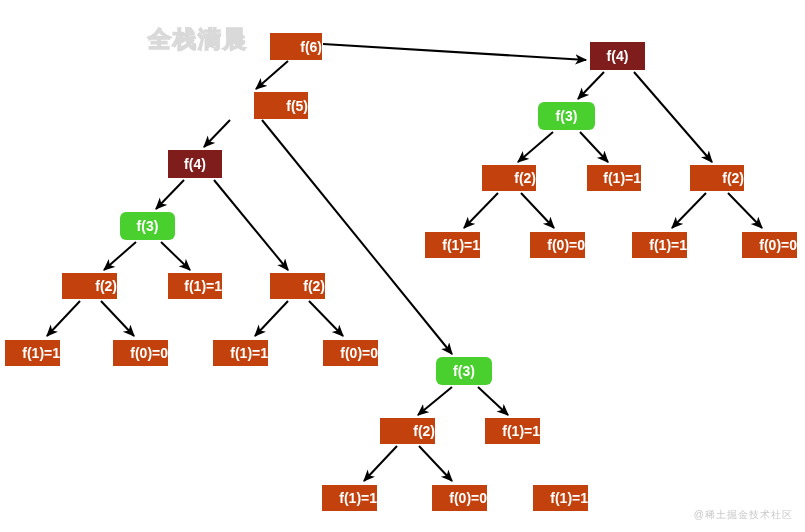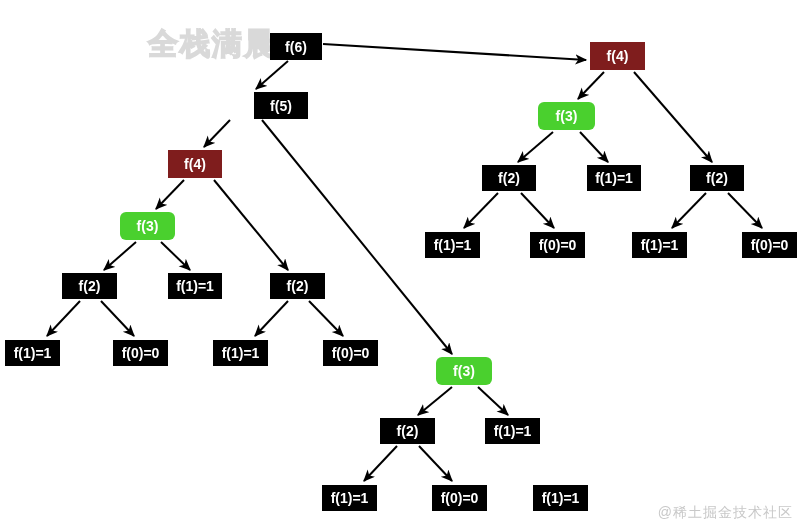--- a/index.html
+++ b/index.html
@@ -29,42 +29,42 @@
     justify-content: center;
     color: #ffffff;
     font-weight: bold;
     font-size: 14px;
     letter-spacing: 0px;
     line-height: 1;
     white-space: nowrap;
     box-sizing: border-box;
     z-index: 3;
   }
-  .node.blue  { background: #000000; }
+  .node.blue  { background: #c2410c; justify-content: flex-end; }
   .node.red   { background: #7f1d1d; }
   .node.green { background: #4ad02e; border-radius: 6px; }
 
   .watermark-top {
     position: absolute;
     left: 148px;
     top: 24px;
-    font-size: 30px;
+    font-size: 23px;
     font-weight: bold;
     letter-spacing: 2px;
     color: transparent;
     -webkit-text-stroke: 1.5px #d9d9d9;
     text-shadow: 0 0 0 #e8e8e8;
     z-index: 1;
     white-space: nowrap;
   }
   .watermark-bottom {
     position: absolute;
     right: 12px;
     bottom: 10px;
-    font-size: 14px;
+    font-size: 10px;
     color: #c8c8c8;
     letter-spacing: 1px;
     z-index: 1;
     white-space: nowrap;
   }
 </style>
 </head>
 <body>
 
 <div id="canvas">

